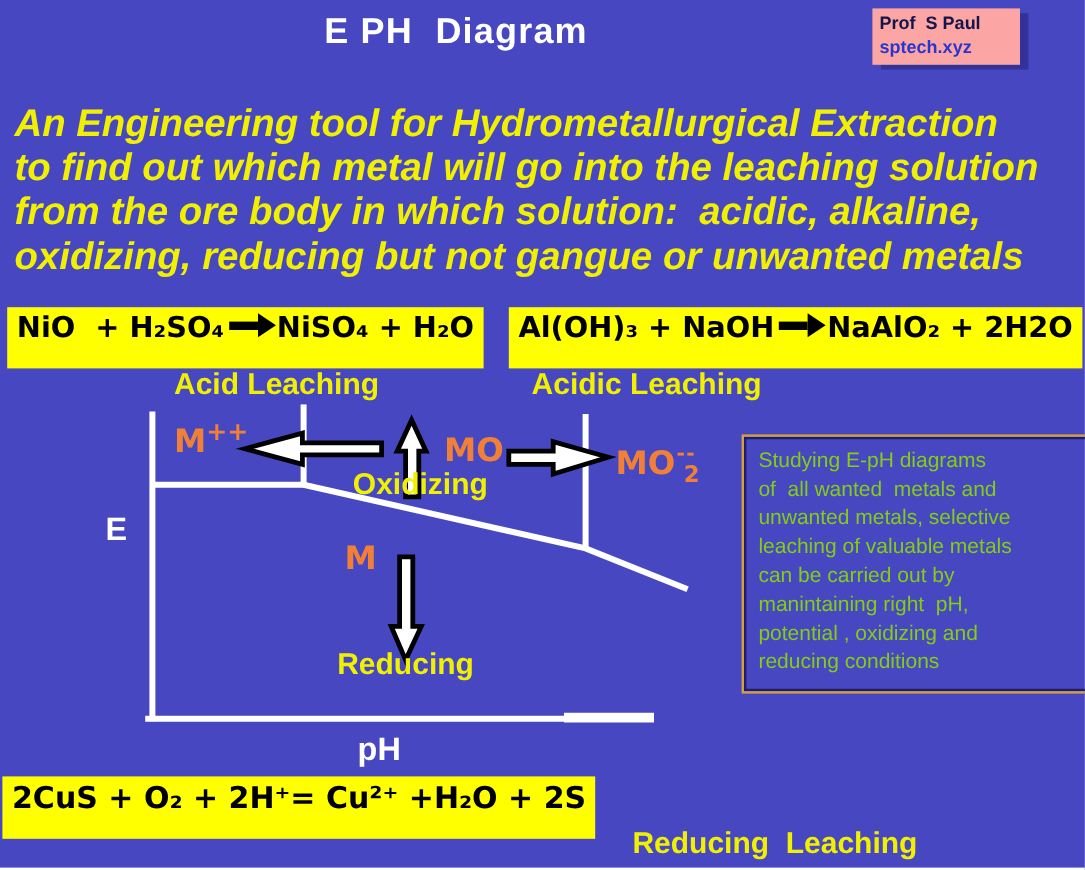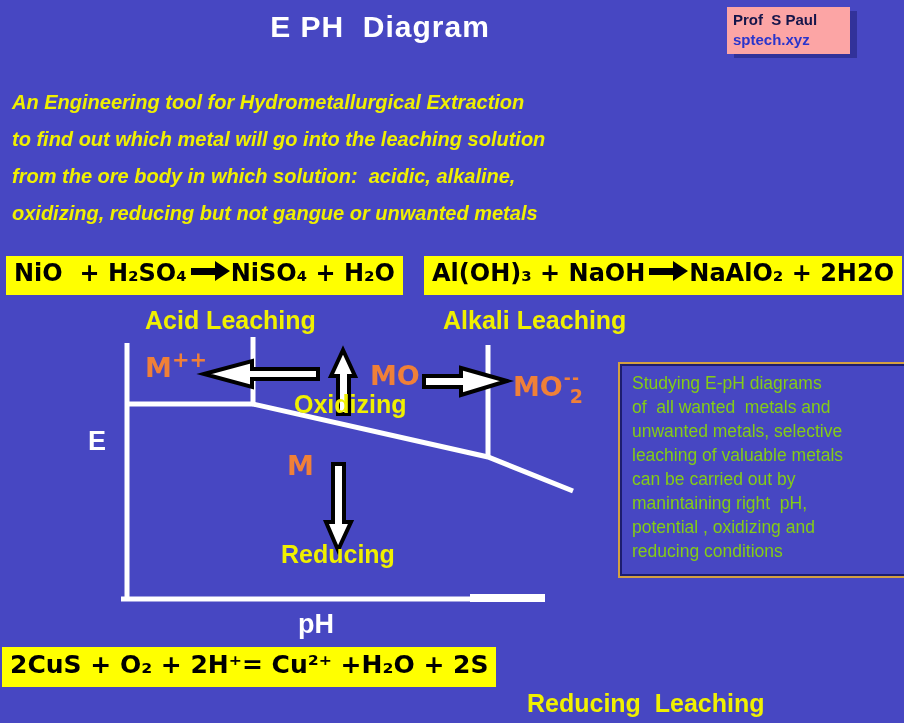--- a/index.html
+++ b/index.html
@@ -24,29 +24,29 @@
     background:#fca5a5;
     padding:3px 5px 4px 6px;
     box-shadow:7px 4px 0 0 #32329a;
     font-size:15px;font-weight:bold;line-height:20px;
   }
   .credit .l1{color:#15154a;white-space:pre;}
   .credit .l2{color:#2a35cc;}
   
   .intro{
     left:12px;top:84px;width:882px;
-    color:#f0f000;font-size:20px;font-weight:bold;font-style:italic;
+    color:#f0f000;font-size:32px;font-weight:bold;font-style:italic;
     line-height:37px;white-space:pre-wrap;
   }
   
   .eqbox{
     background:#ffff00;color:#000000;
     font-family:"DejaVu Sans",sans-serif;
     font-weight:bold;font-size:24px;
-    padding:3px 8px 8px 8px;white-space:pre;
+    padding:3px 8px 20px 8px;white-space:pre;
   }
   .eqbox-topleft{left:6px;top:256px;}
   .eqbox-topright{left:424px;top:256px;}
   .eqbox-botleft{left:2px;top:647px;font-size:25px;}
   .eqbox-botright{left:524px;top:643px;font-size:23px;box-shadow:-5px -4px 0 0 #ffffff;}
   .eqarrow{
     display:inline-block;position:relative;
     width:24px;height:7px;background:#000;
     margin:0 16px 6px 4px;vertical-align:middle;
   }
@@ -105,21 +105,21 @@
   <div class="abs intro">An Engineering tool for Hydrometallurgical Extraction
 to find out which metal will go into the leaching solution
 from the ore body in which solution:  acidic, alkaline,
 oxidizing, reducing but not gangue or unwanted metals</div>
 
   <div class="abs eqbox eqbox-topleft"><span>NiO  + H₂SO₄</span><span class="eqarrow"></span><span>NiSO₄ + H₂O</span></div>
 
   <div class="abs eqbox eqbox-topright"><span>Al(OH)₃ + NaOH</span><span class="eqarrow"></span><span>NaAlO₂ + 2H2O</span></div>
 
   <div class="abs seclabel acid-label">Acid Leaching</div>
-  <div class="abs seclabel alkali-label">Alkali Leaching</div>
+  <div class="abs seclabel alkali-label">Acidic Leaching</div>
 
   <svg class="abs lines-svg" width="904" height="725" viewBox="0 0 904 725">
 
     <line x1="127" y1="343" x2="127" y2="601" stroke="#ffffff" stroke-width="5"></line>
     <line x1="121" y1="599" x2="545" y2="599" stroke="#ffffff" stroke-width="5"></line>
     <line x1="470" y1="598" x2="545" y2="598" stroke="#ffffff" stroke-width="8"></line>
 
     <line x1="127" y1="404" x2="253" y2="404" stroke="#ffffff" stroke-width="5"></line>
     <line x1="253" y1="337" x2="253" y2="406" stroke="#ffffff" stroke-width="5"></line>
     <line x1="488" y1="345" x2="488" y2="458" stroke="#ffffff" stroke-width="5"></line>

